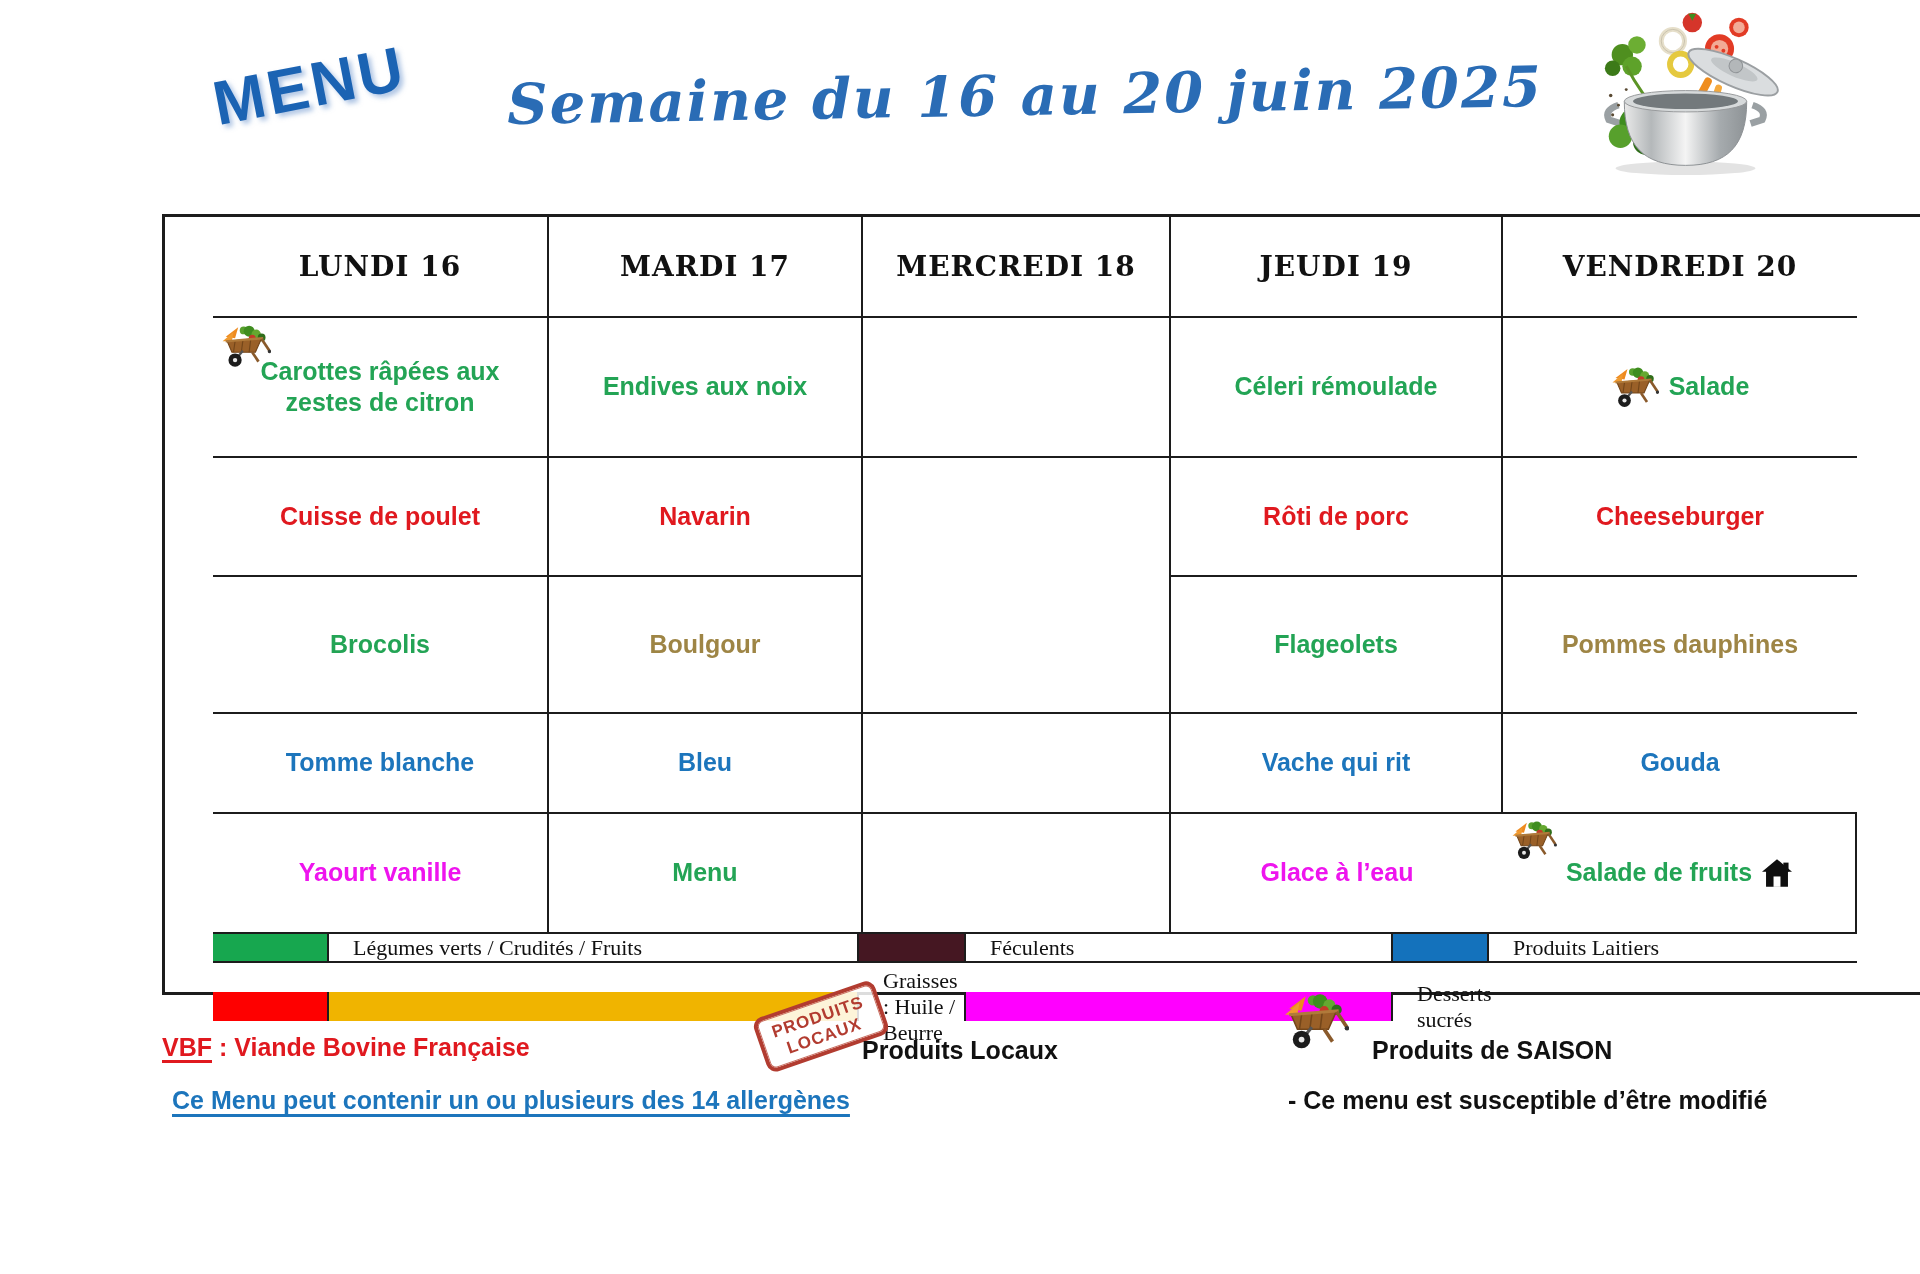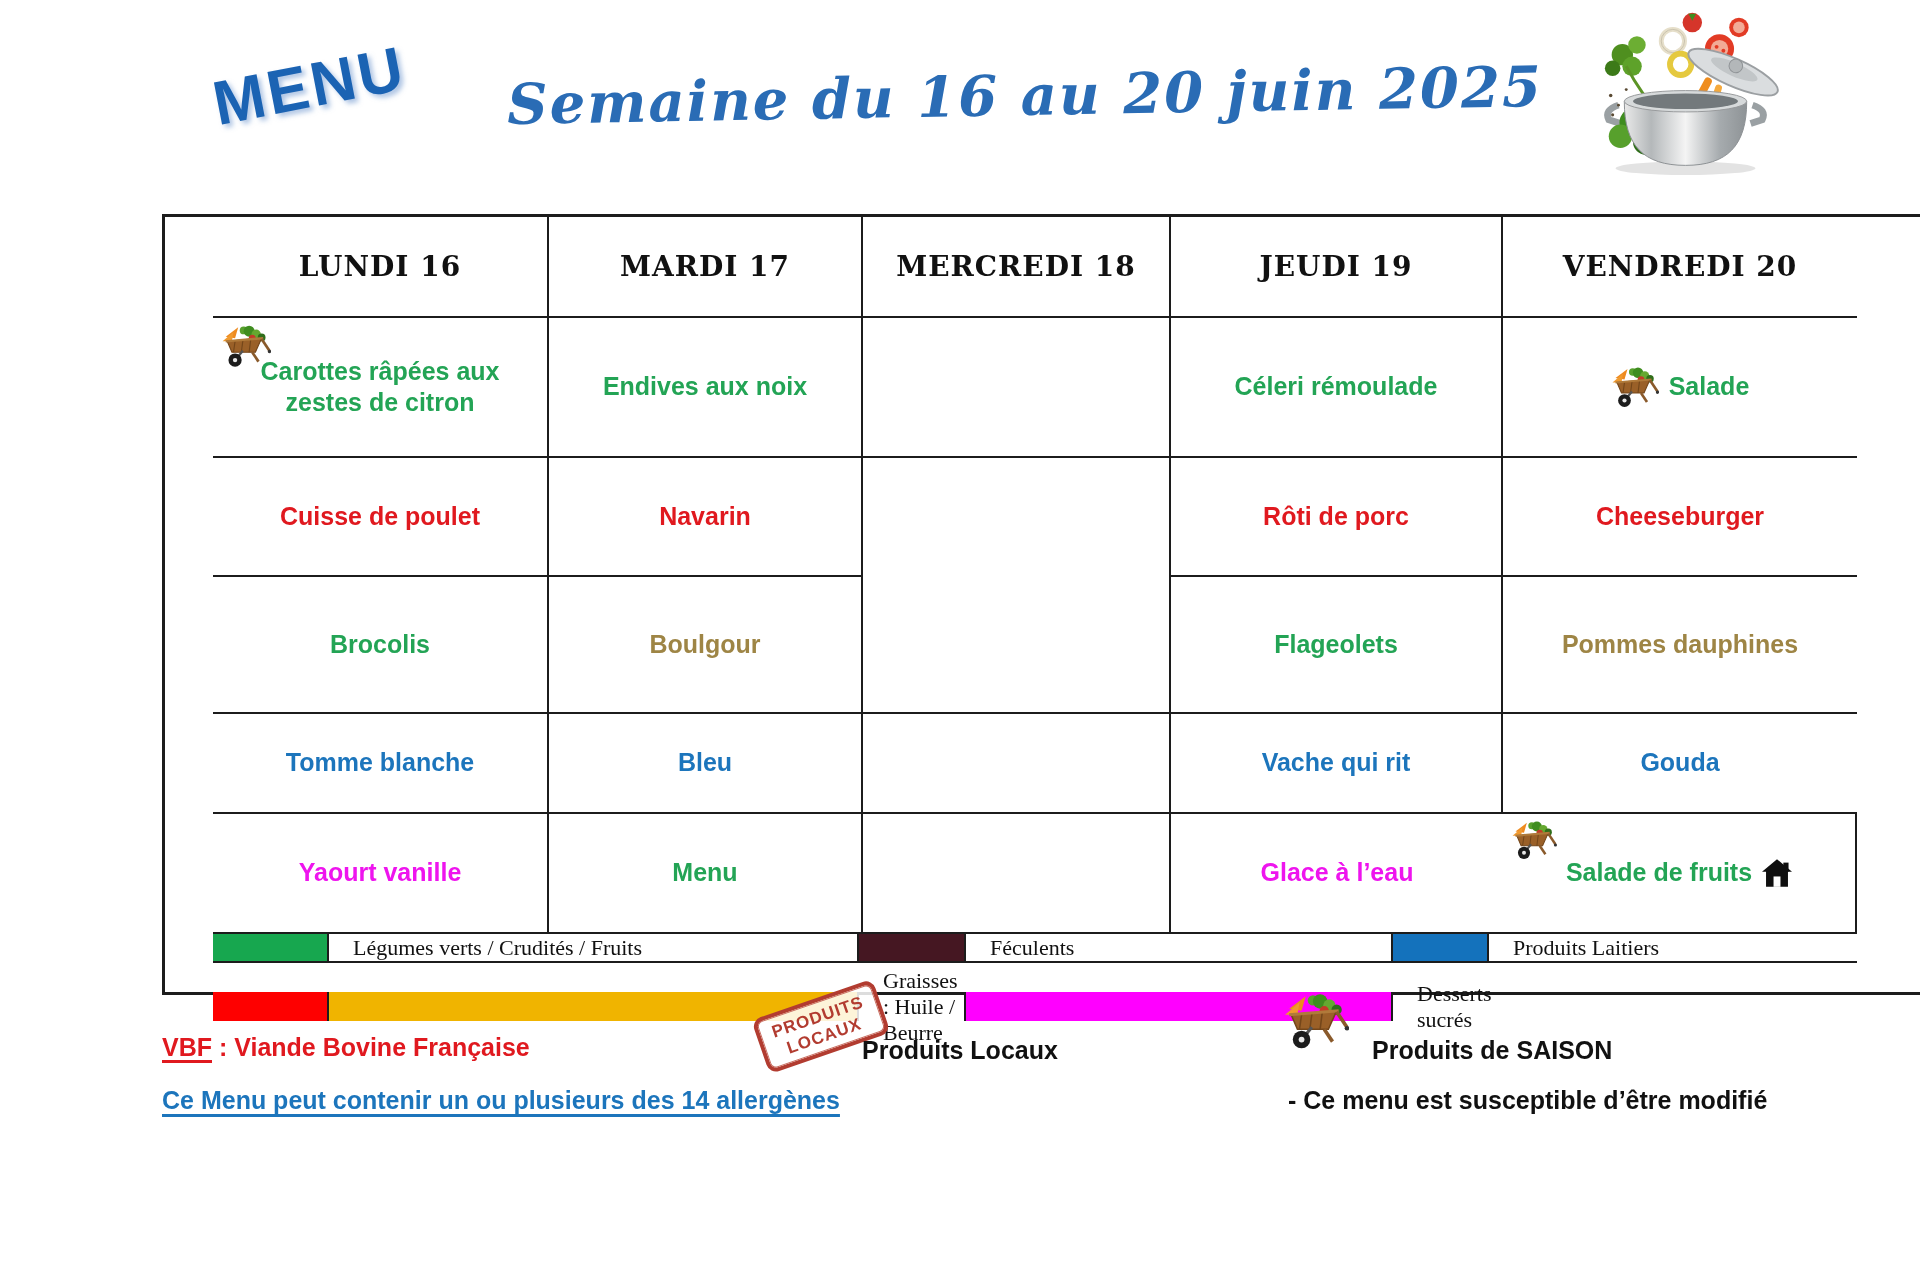--- a/index.html
+++ b/index.html
@@ -48,21 +48,21 @@
   
   .vbf-line{position:absolute;left:162px;top:1033px;font-size:25px;font-weight:700;color:#e0191f;}
   .vbf-abbr{text-decoration:underline;text-decoration-thickness:2.5px;text-underline-offset:4px;}
   .stamp{position:absolute;left:757px;top:998px;transform:rotate(-19deg);
     border:4px solid #b23c30;border-radius:10px;padding:5px 12px;
     color:#b23c30;font-weight:800;font-size:17px;letter-spacing:1px;line-height:1.15;
     text-align:center;box-shadow:inset 0 0 0 1px #c96e60;background:rgba(255,255,255,.85);}
   .local-label{position:absolute;left:862px;top:1036px;font-size:25px;font-weight:700;color:#111;}
   .season-icon-footer{position:absolute;left:1283px;top:992px;}
   .season-label{position:absolute;left:1372px;top:1036px;font-size:25px;font-weight:700;color:#111;}
-  .allergens-note{position:absolute;left:162px;top:1086px;font-size:25px;font-weight:700;
+  .allergens-note{position:absolute;left:172px;top:1086px;font-size:25px;font-weight:700;
     color:#1c75bc;text-decoration:underline;text-decoration-thickness:2.5px;text-underline-offset:5px;}
   .modified-note{position:absolute;left:1288px;top:1086px;font-size:25px;font-weight:700;color:#111;}
 </style>
 </head>
 <body>
 
 <svg width="0" height="0" style="position:absolute" aria-hidden="true">
   <defs>
     <g id="wheelbarrow">
       <polygon points="6,16 22,4 18,18" fill="#ee8a1f"></polygon>

